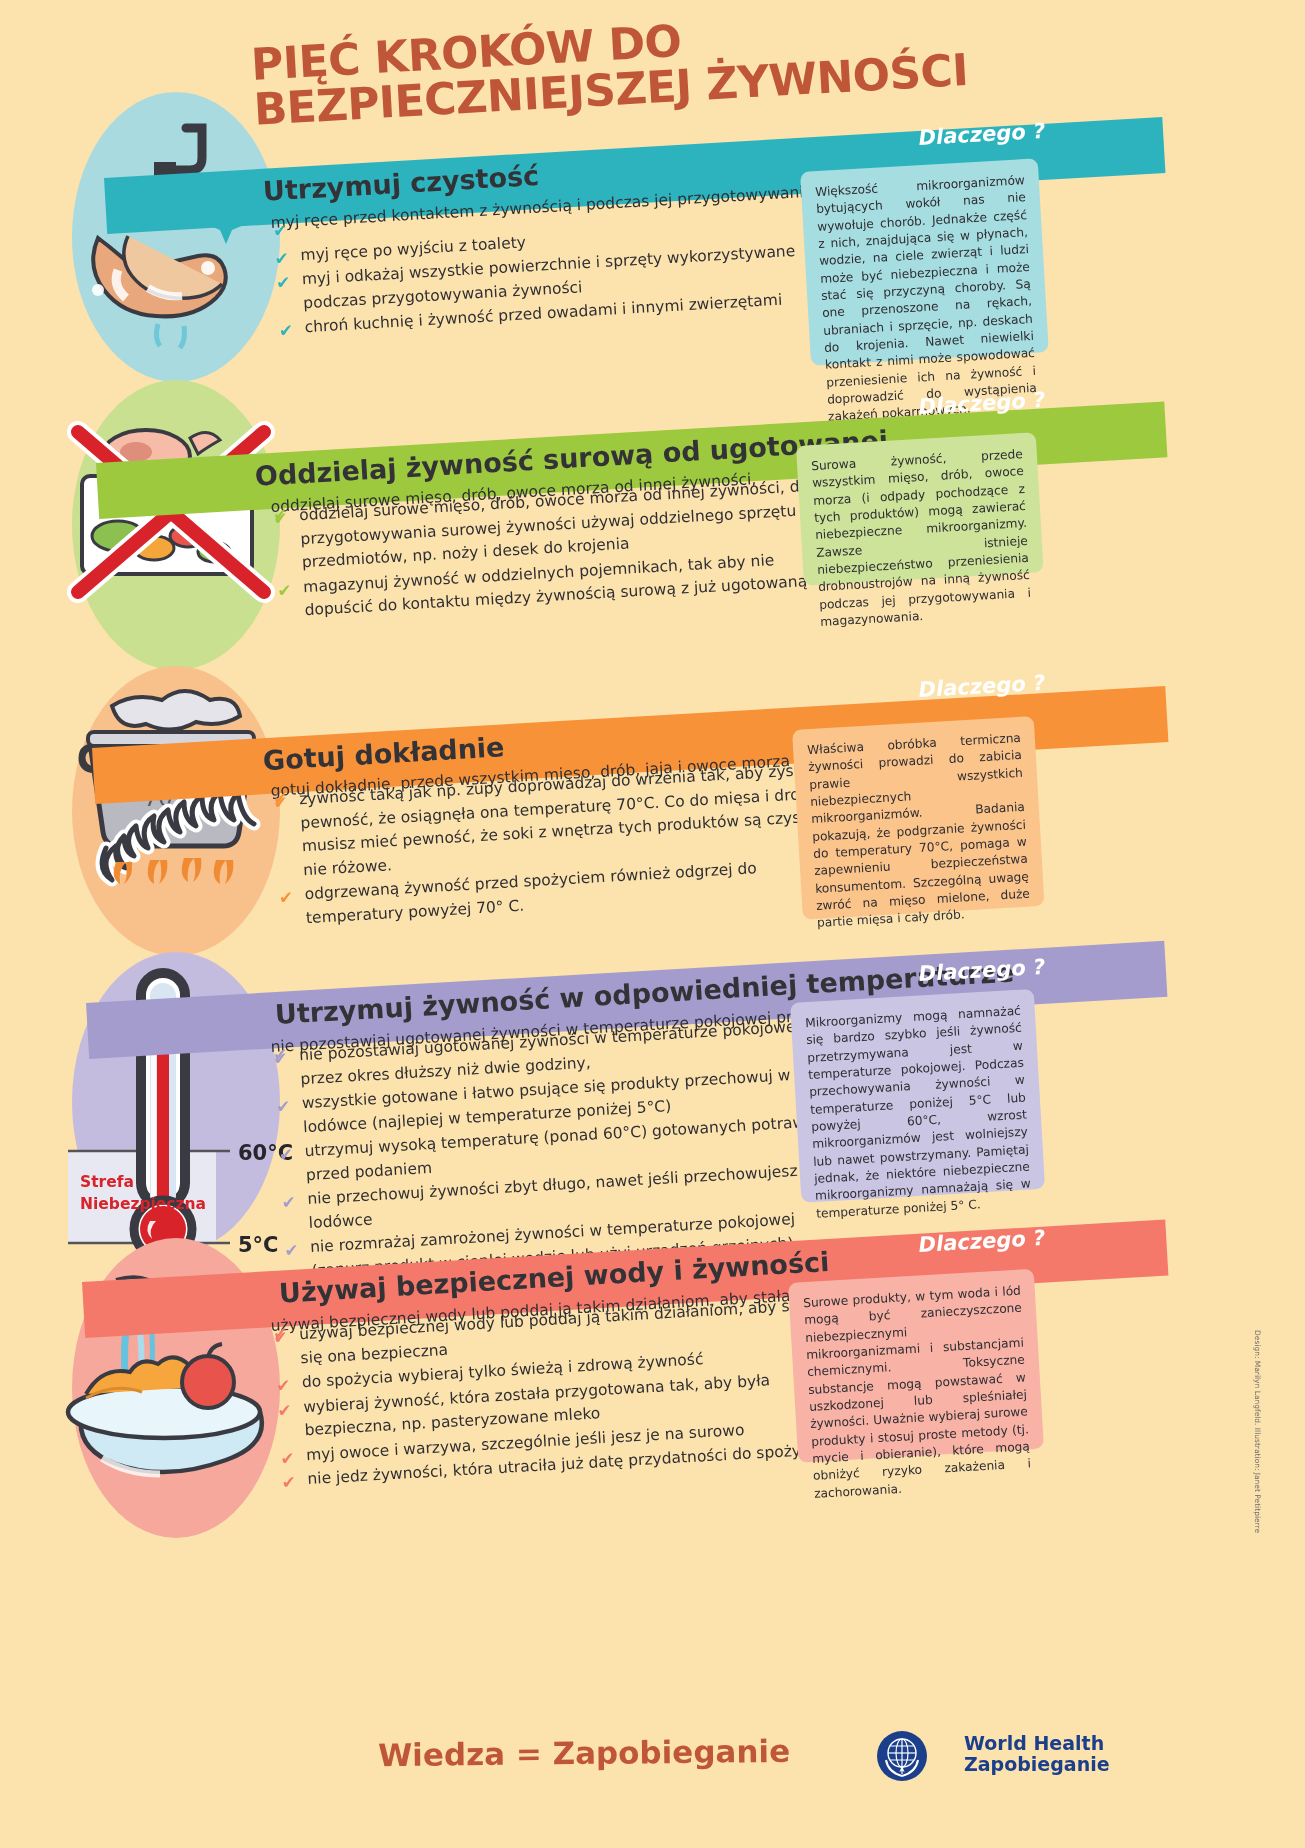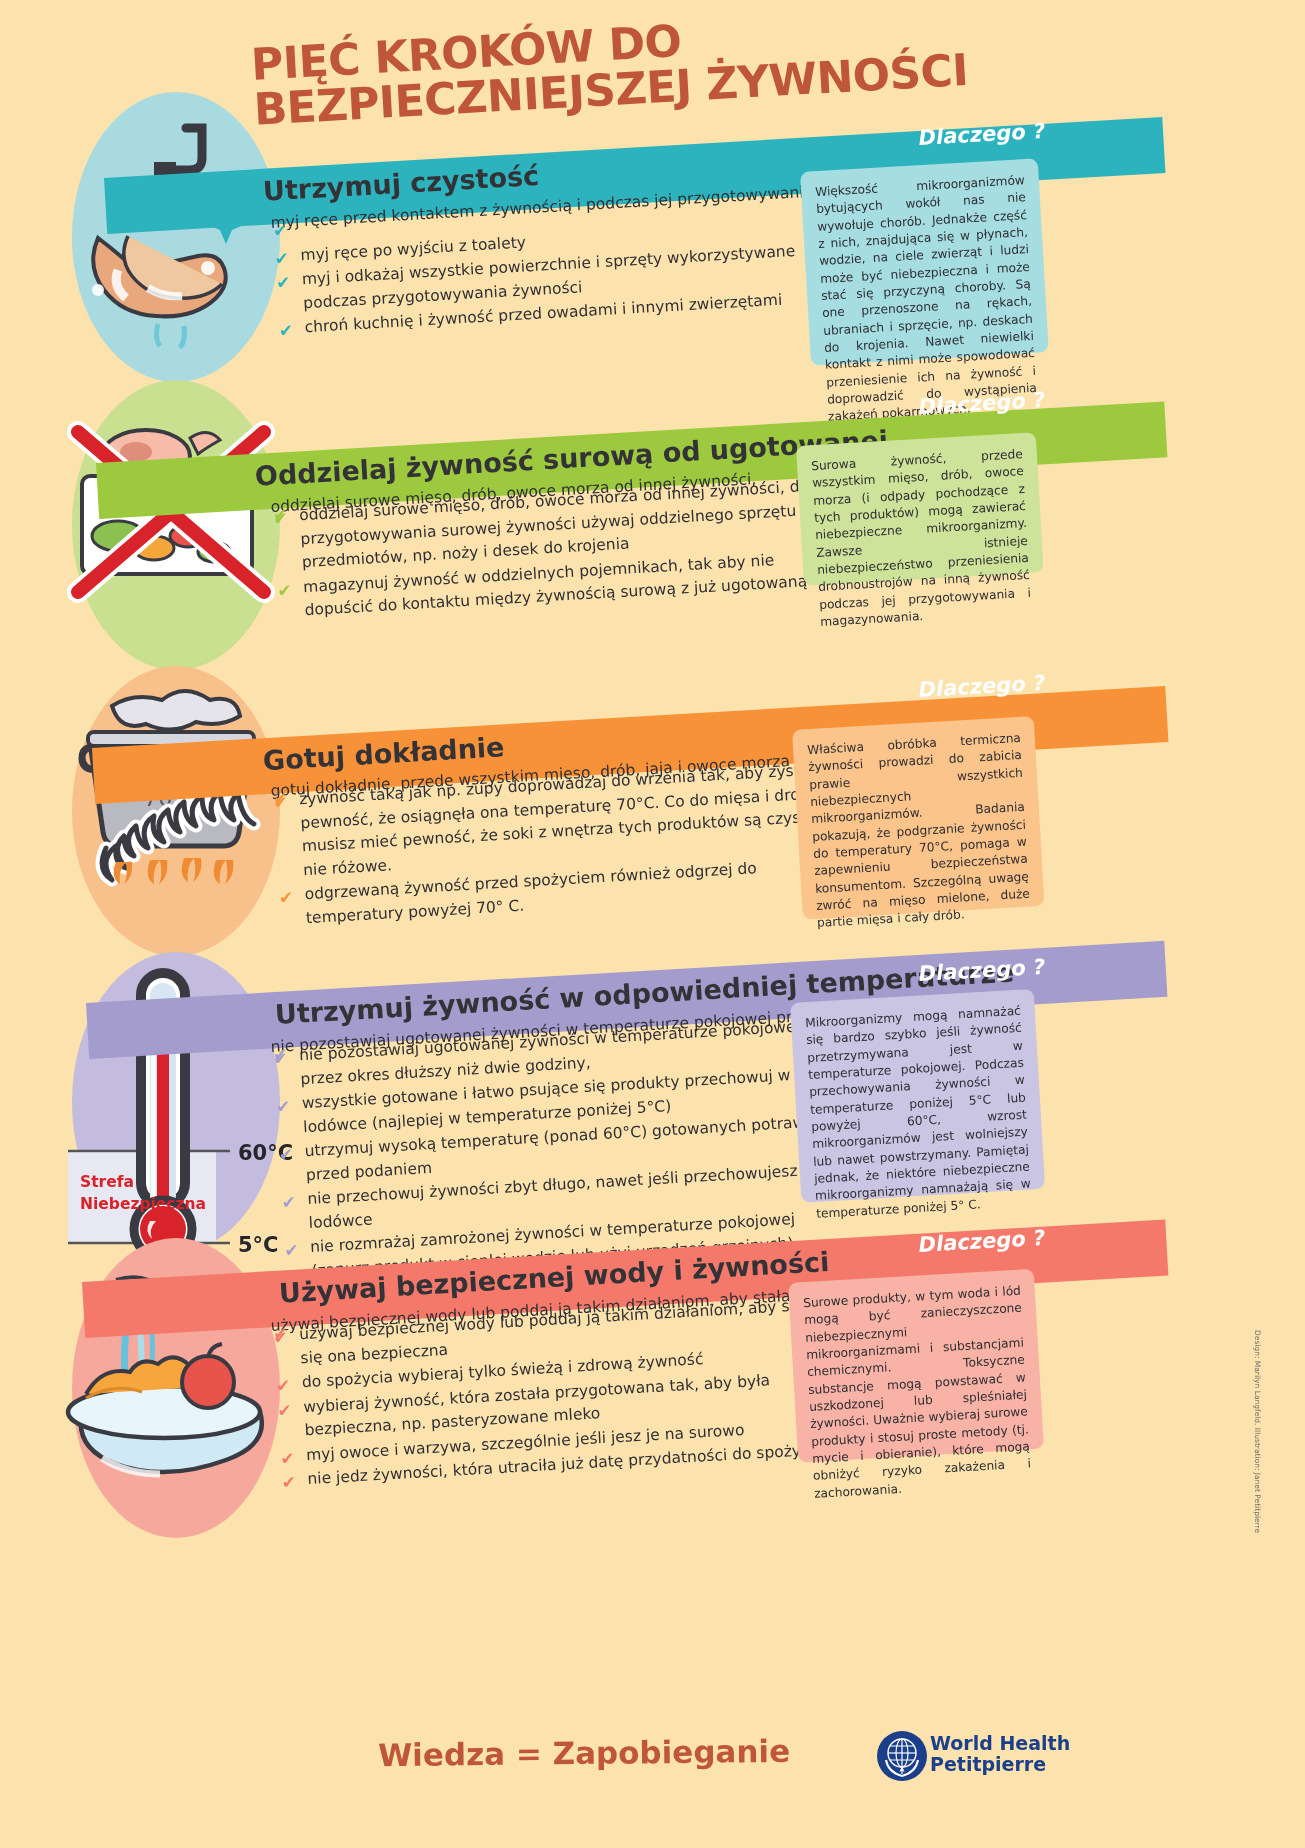--- a/index.html
+++ b/index.html
@@ -66,21 +66,21 @@
   .credit{
     position:absolute;left:1262px;top:1330px;
     transform:rotate(90deg);transform-origin:left top;
     font-size:7.5px;color:#6a6a6a;white-space:nowrap;
   }
   .who-logo{position:absolute;left:876px;top:1730px;}
   .who-text{
     position:absolute;left:930px;top:1733px;
     color:#1b3f8b;font-weight:bold;font-size:19px;line-height:1.12;
   }
-  .who-text span{display:block;}
+  .who-text span{display:block;margin-left:34px;}
 </style>
 </head>
 <body>
 
 <div class="poster">
 
   <div class="title">
     <span class="l1">PIĘĆ KROKÓW DO</span>
     <span class="l2">BEZPIECZNIEJSZEJ ŻYWNOŚCI</span>
   </div>
@@ -327,16 +327,16 @@
     <line x1="12" y1="23" x2="40" y2="23" stroke="#ffffff" stroke-width="1.2"></line>
     <line x1="14" y1="16" x2="38" y2="16" stroke="#ffffff" stroke-width="1"></line>
     <line x1="14" y1="30" x2="38" y2="30" stroke="#ffffff" stroke-width="1"></line>
     <line x1="26" y1="9" x2="26" y2="44" stroke="#ffffff" stroke-width="1.2"></line>
     <path d="M26 36 l2.6 6 l-2.6 -1.6 l-2.6 1.6z" fill="#ffffff"></path>
     <path d="M10 30 q2 12 16 16" fill="none" stroke="#ffffff" stroke-width="2"></path>
     <path d="M42 30 q-2 12 -16 16" fill="none" stroke="#ffffff" stroke-width="2"></path>
   </svg>
   <div class="who-text">
     <span>World Health</span>
-    <span>Petitpierre</span>
+    <span>Zapobieganie</span>
   </div>
 
 </div>
 
 </body></html>

